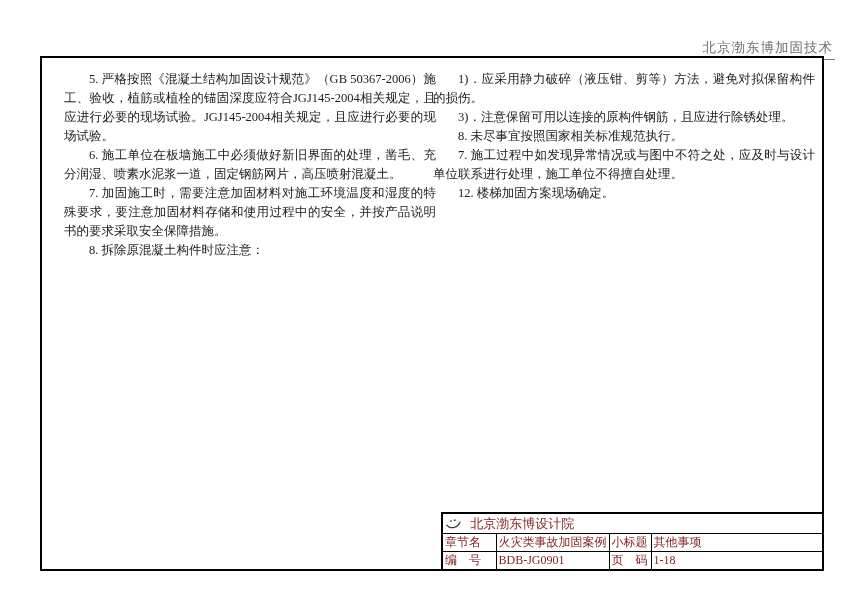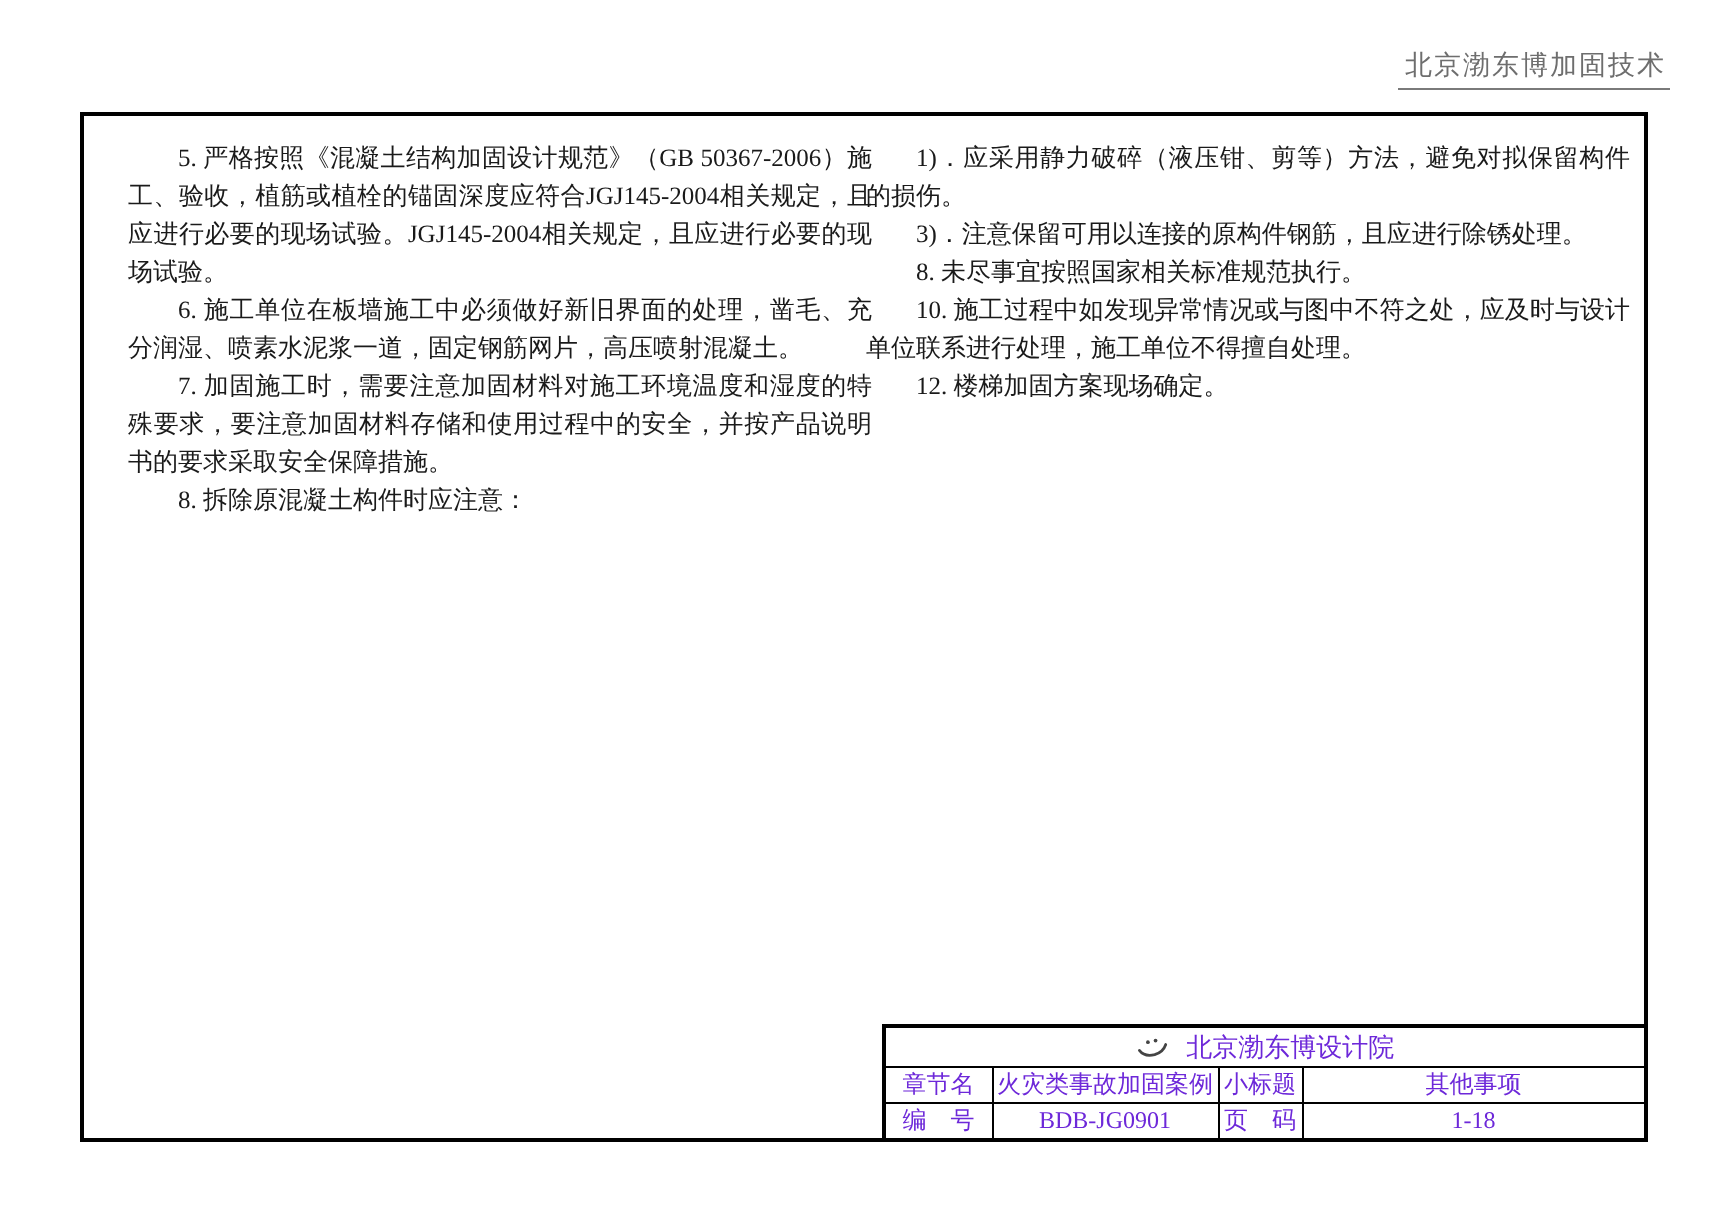--- a/index.html
+++ b/index.html
@@ -3,21 +3,21 @@
 <meta charset="utf-8">
 <style>
   html, body { margin:0; padding:0; background:#ffffff; }
   .page {
     position:relative; width:863px; height:609px; background:#ffffff;
     font-family:"Liberation Serif","DejaVu Serif",serif;
     overflow:hidden;
   }
   
   .running-header {
-    position:absolute; top:24px; right:28px;
+    position:absolute; top:39px; right:28px;
     font-size:13.5px; letter-spacing:1px; color:#6e6e6e;
     border-bottom:1px solid #7a7a7a; padding:0 2px 2px 4px;
     white-space:nowrap;
   }
   
   .frame {
     position:absolute; left:40px; top:56px; width:780px; height:511px;
     border:2px solid #000; background:#fff;
   }
   .col {
@@ -28,22 +28,22 @@
   .col-left  { left:22px;  width:372px; }
   .col-right { left:391px; width:382px; }
   .col p { margin:0; text-indent:2em; }
   
   .titleblock {
     position:absolute; right:-2px; bottom:-2px;
     border-collapse:collapse; table-layout:fixed; background:#fff;
     border:2px solid #000;
   }
   .titleblock td {
-    border:1px solid #000; text-align:center; vertical-align:middle;
-    font-size:12px; color:#6d28d9; padding:0 2px; height:15px;
+    border:1px solid #000; text-align:left; vertical-align:middle;
+    font-size:12px; color:#7f1d1d; padding:0 2px; height:15px;
     overflow:hidden; white-space:nowrap;
   }
   .titleblock tr.r1 td { height:19px; font-size:13px; }
   .logo { display:inline-block; vertical-align:-2px; margin-right:5px; line-height:0; }
 </style>
 </head>
 <body>
 
 <div class="page">
 
@@ -57,21 +57,21 @@
       <p>5. 严格按照《混凝土结构加固设计规范》（GB 50367-2006）施工、验收，植筋或植栓的锚固深度应符合JGJ145-2004相关规定，且应进行必要的现场试验。JGJ145-2004相关规定，且应进行必要的现场试验。</p>
       <p>6. 施工单位在板墙施工中必须做好新旧界面的处理，凿毛、充分润湿、喷素水泥浆一道，固定钢筋网片，高压喷射混凝土。</p>
       <p>7. 加固施工时，需要注意加固材料对施工环境温度和湿度的特殊要求，要注意加固材料存储和使用过程中的安全，并按产品说明书的要求采取安全保障措施。</p>
       <p>8. 拆除原混凝土构件时应注意：</p>
     </div>
 
     <div class="col col-right">
       <p>1)．应采用静力破碎（液压钳、剪等）方法，避免对拟保留构件的损伤。</p>
       <p>3)．注意保留可用以连接的原构件钢筋，且应进行除锈处理。</p>
       <p>8. 未尽事宜按照国家相关标准规范执行。</p>
-      <p>10. 施工过程中如发现异常情况或与图中不符之处，应及时与设计单位联系进行处理，施工单位不得擅自处理。</p>
+      <p>7. 施工过程中如发现异常情况或与图中不符之处，应及时与设计单位联系进行处理，施工单位不得擅自处理。</p>
       <p>12. 楼梯加固方案现场确定。</p>
     </div>
 
     <table class="titleblock">
       <colgroup>
         <col style="width:54px">
           <col style="width:105px">
           <col style="width:42px">
           <col style="width:172px">
       </colgroup>

